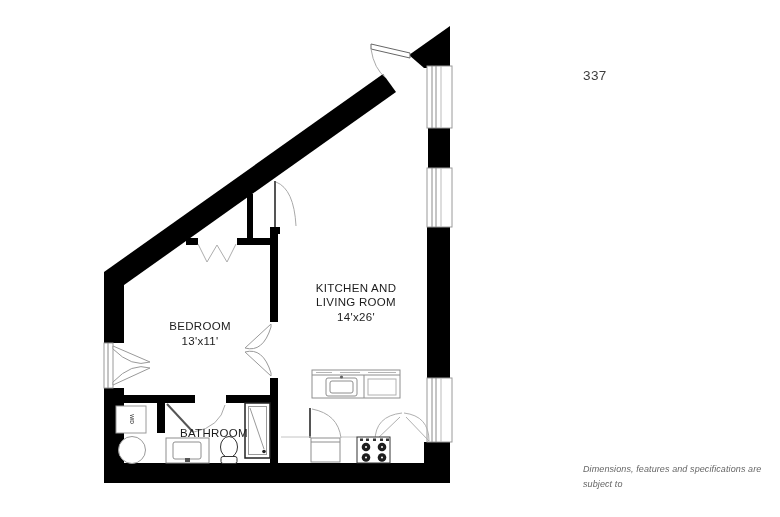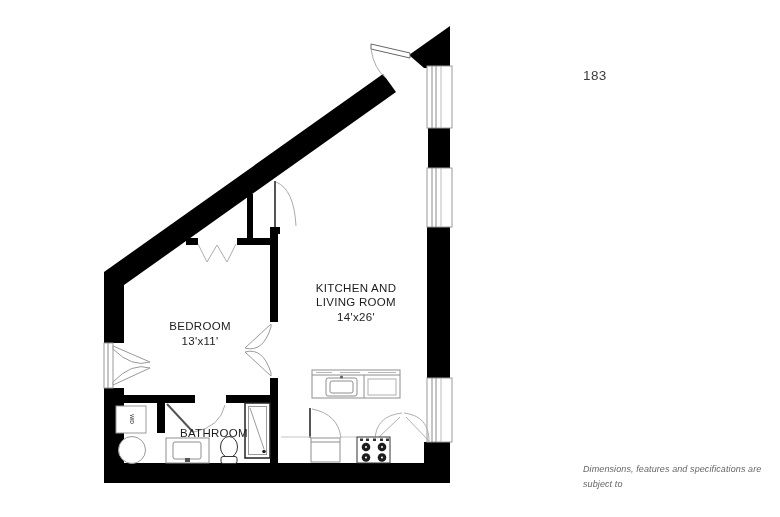--- a/index.html
+++ b/index.html
@@ -206,21 +206,21 @@
       <text class="plan-label" x="200" y="345" font-size="11.5" letter-spacing="0.3" text-anchor="middle">13'x11'</text>
       <text class="plan-label" x="356" y="292" font-size="11.5" letter-spacing="0.3" text-anchor="middle">KITCHEN AND</text>
       <text class="plan-label" x="356" y="306" font-size="11.5" letter-spacing="0.3" text-anchor="middle">LIVING ROOM</text>
       <text class="plan-label" x="356" y="321" font-size="11.5" letter-spacing="0.3" text-anchor="middle">14'x26'</text>
       <text class="plan-label" x="214" y="437" font-size="11.5" letter-spacing="0.3" text-anchor="middle">BATHROOM</text>
       <text class="plan-label" x="131" y="420" font-size="5" text-anchor="middle" transform="rotate(90 131 419)">W/D</text>
     </g>
   </svg>
 
   <div id="info-panel">
-    <div id="unit-number">183</div>
+    <div id="unit-number">337</div>
   </div>
 
   <div id="disclaimer">
     <div>Dimensions, features and specifications are subject to</div>
 
   </div>
 
 </div>
 
 </body></html>

